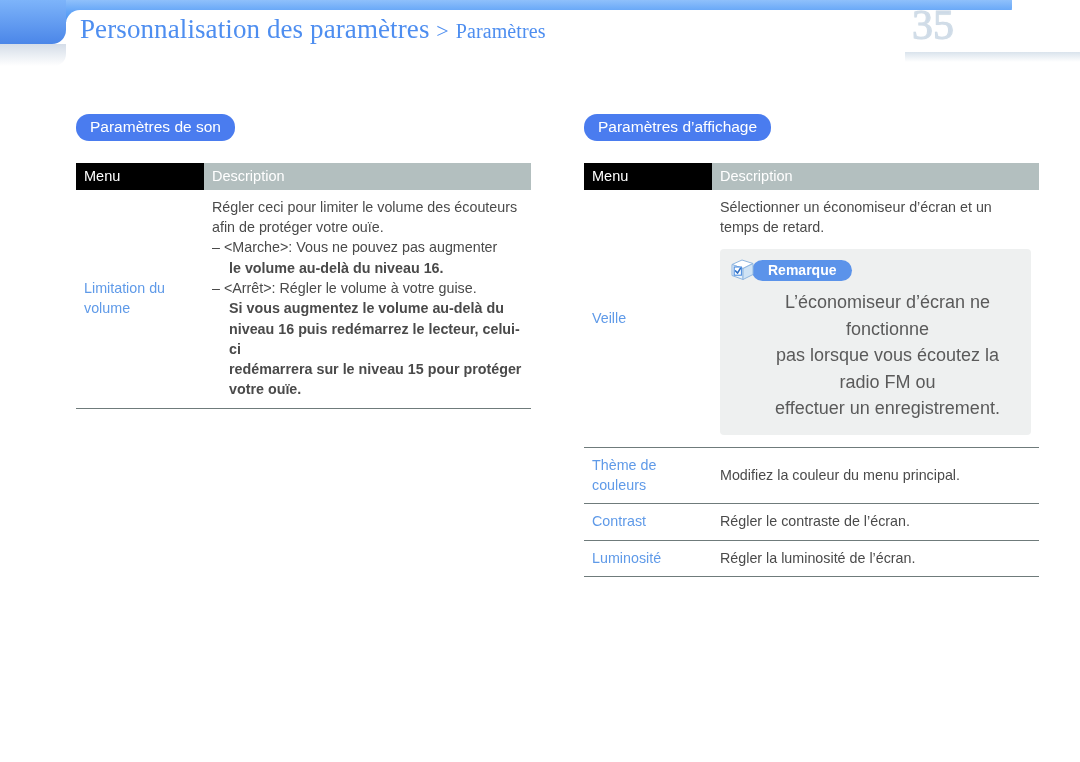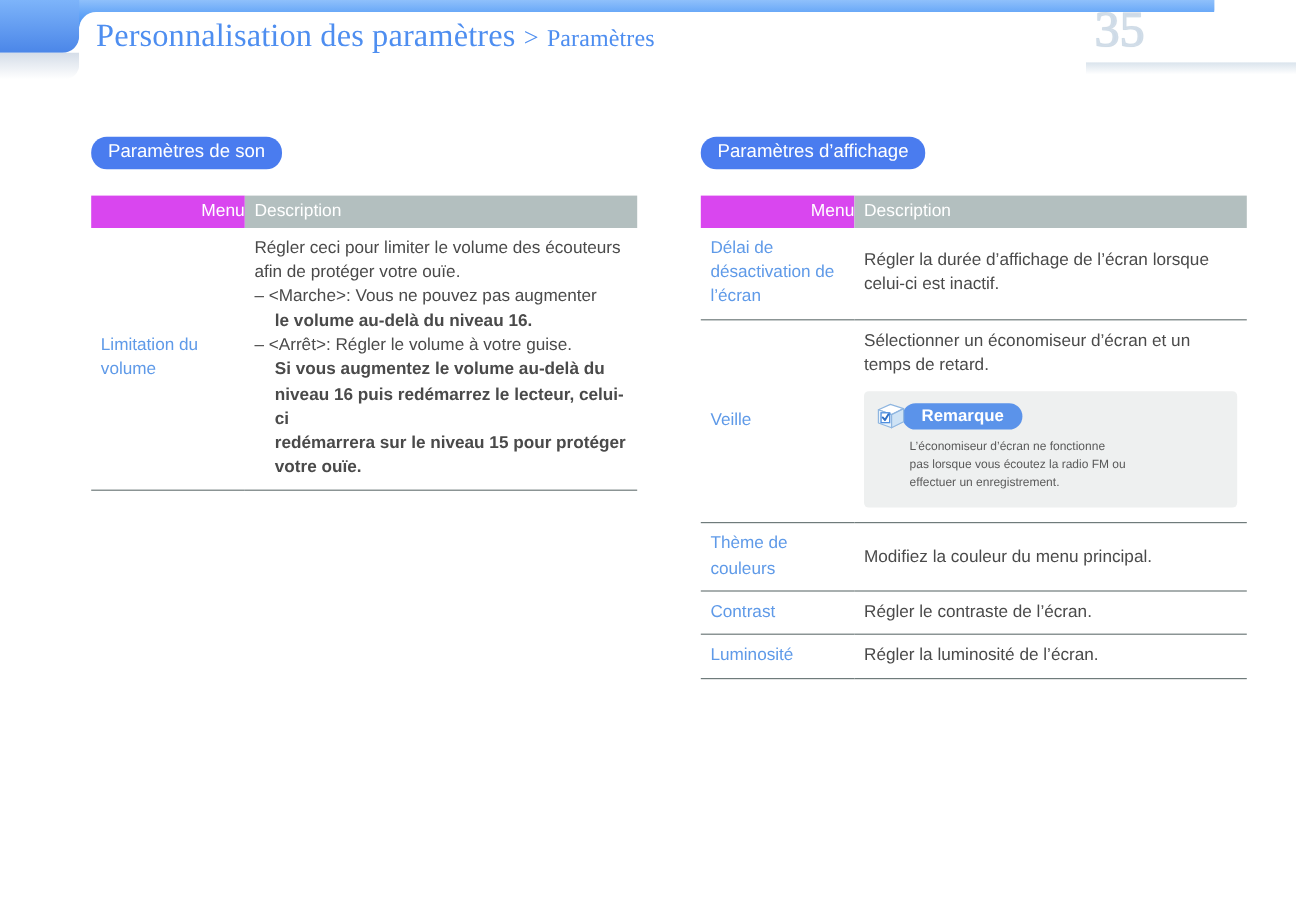--- a/index.html
+++ b/index.html
@@ -132,21 +132,21 @@
   table.spec col.c-desc { width: 327px; }
 
   table.spec thead th {
     font-weight: normal;
     color: #ffffff;
     font-size: 14.5px;
     text-align: left;
     padding: 5px 0 6px 8px;
     vertical-align: middle;
   }
-  table.spec thead th.th-menu { background: #d946ef; text-align: right; }
+  table.spec thead th.th-menu { background: #000000; }
   table.spec thead th.th-desc { background: #b3bfbf; }
 
   table.spec tbody td {
     vertical-align: top;
     font-size: 14.3px;
     line-height: 1.42;
     padding: 7px 8px 8px 8px;
     border-bottom: 1px solid #6f7b7b;
   }
   table.spec tbody td.menu {
@@ -196,24 +196,25 @@
     background: #5b93ea;
     color: #ffffff;
     font-size: 14px;
     font-weight: bold;
     border-radius: 11px;
     padding: 2px 16px 3px 16px;
     line-height: 1.2;
   }
   .note-body {
     color: #5a5a5a;
-    font-size: 10px;
+    font-size: 18px;
     line-height: 1.47;
     margin-top: 8px;
     padding-left: 28px;
+    text-align: center;
   }
   .note-body span { display: block; }
 </style>
 </head>
 <body>
 
 <div class="banner">
   <div class="banner-bar"></div>
   <div class="banner-block"></div>
   <div class="banner-shadow"></div>
@@ -270,27 +271,20 @@
         <col class="c-menu">
         <col class="c-desc">
       </colgroup>
     <thead>
       <tr>
         <th class="th-menu">Menu</th>
         <th class="th-desc">Description</th>
       </tr>
     </thead>
     <tbody>
-      <tr>
-        <td class="menu">Délai de désactivation de l’écran</td>
-        <td class="desc mid">
-          <span class="desc-line">Régler la durée d’affichage de l’écran lorsque</span>
-          <span class="desc-line">celui-ci est inactif.</span>
-        </td>
-      </tr>
 
       <tr>
         <td class="menu mid">Veille</td>
         <td class="desc">
           <span class="desc-line">Sélectionner un économiseur d’écran et un</span>
           <span class="desc-line">temps de retard.</span>
 
           <div class="note">
             <div class="note-head">
               <span class="note-icon">

